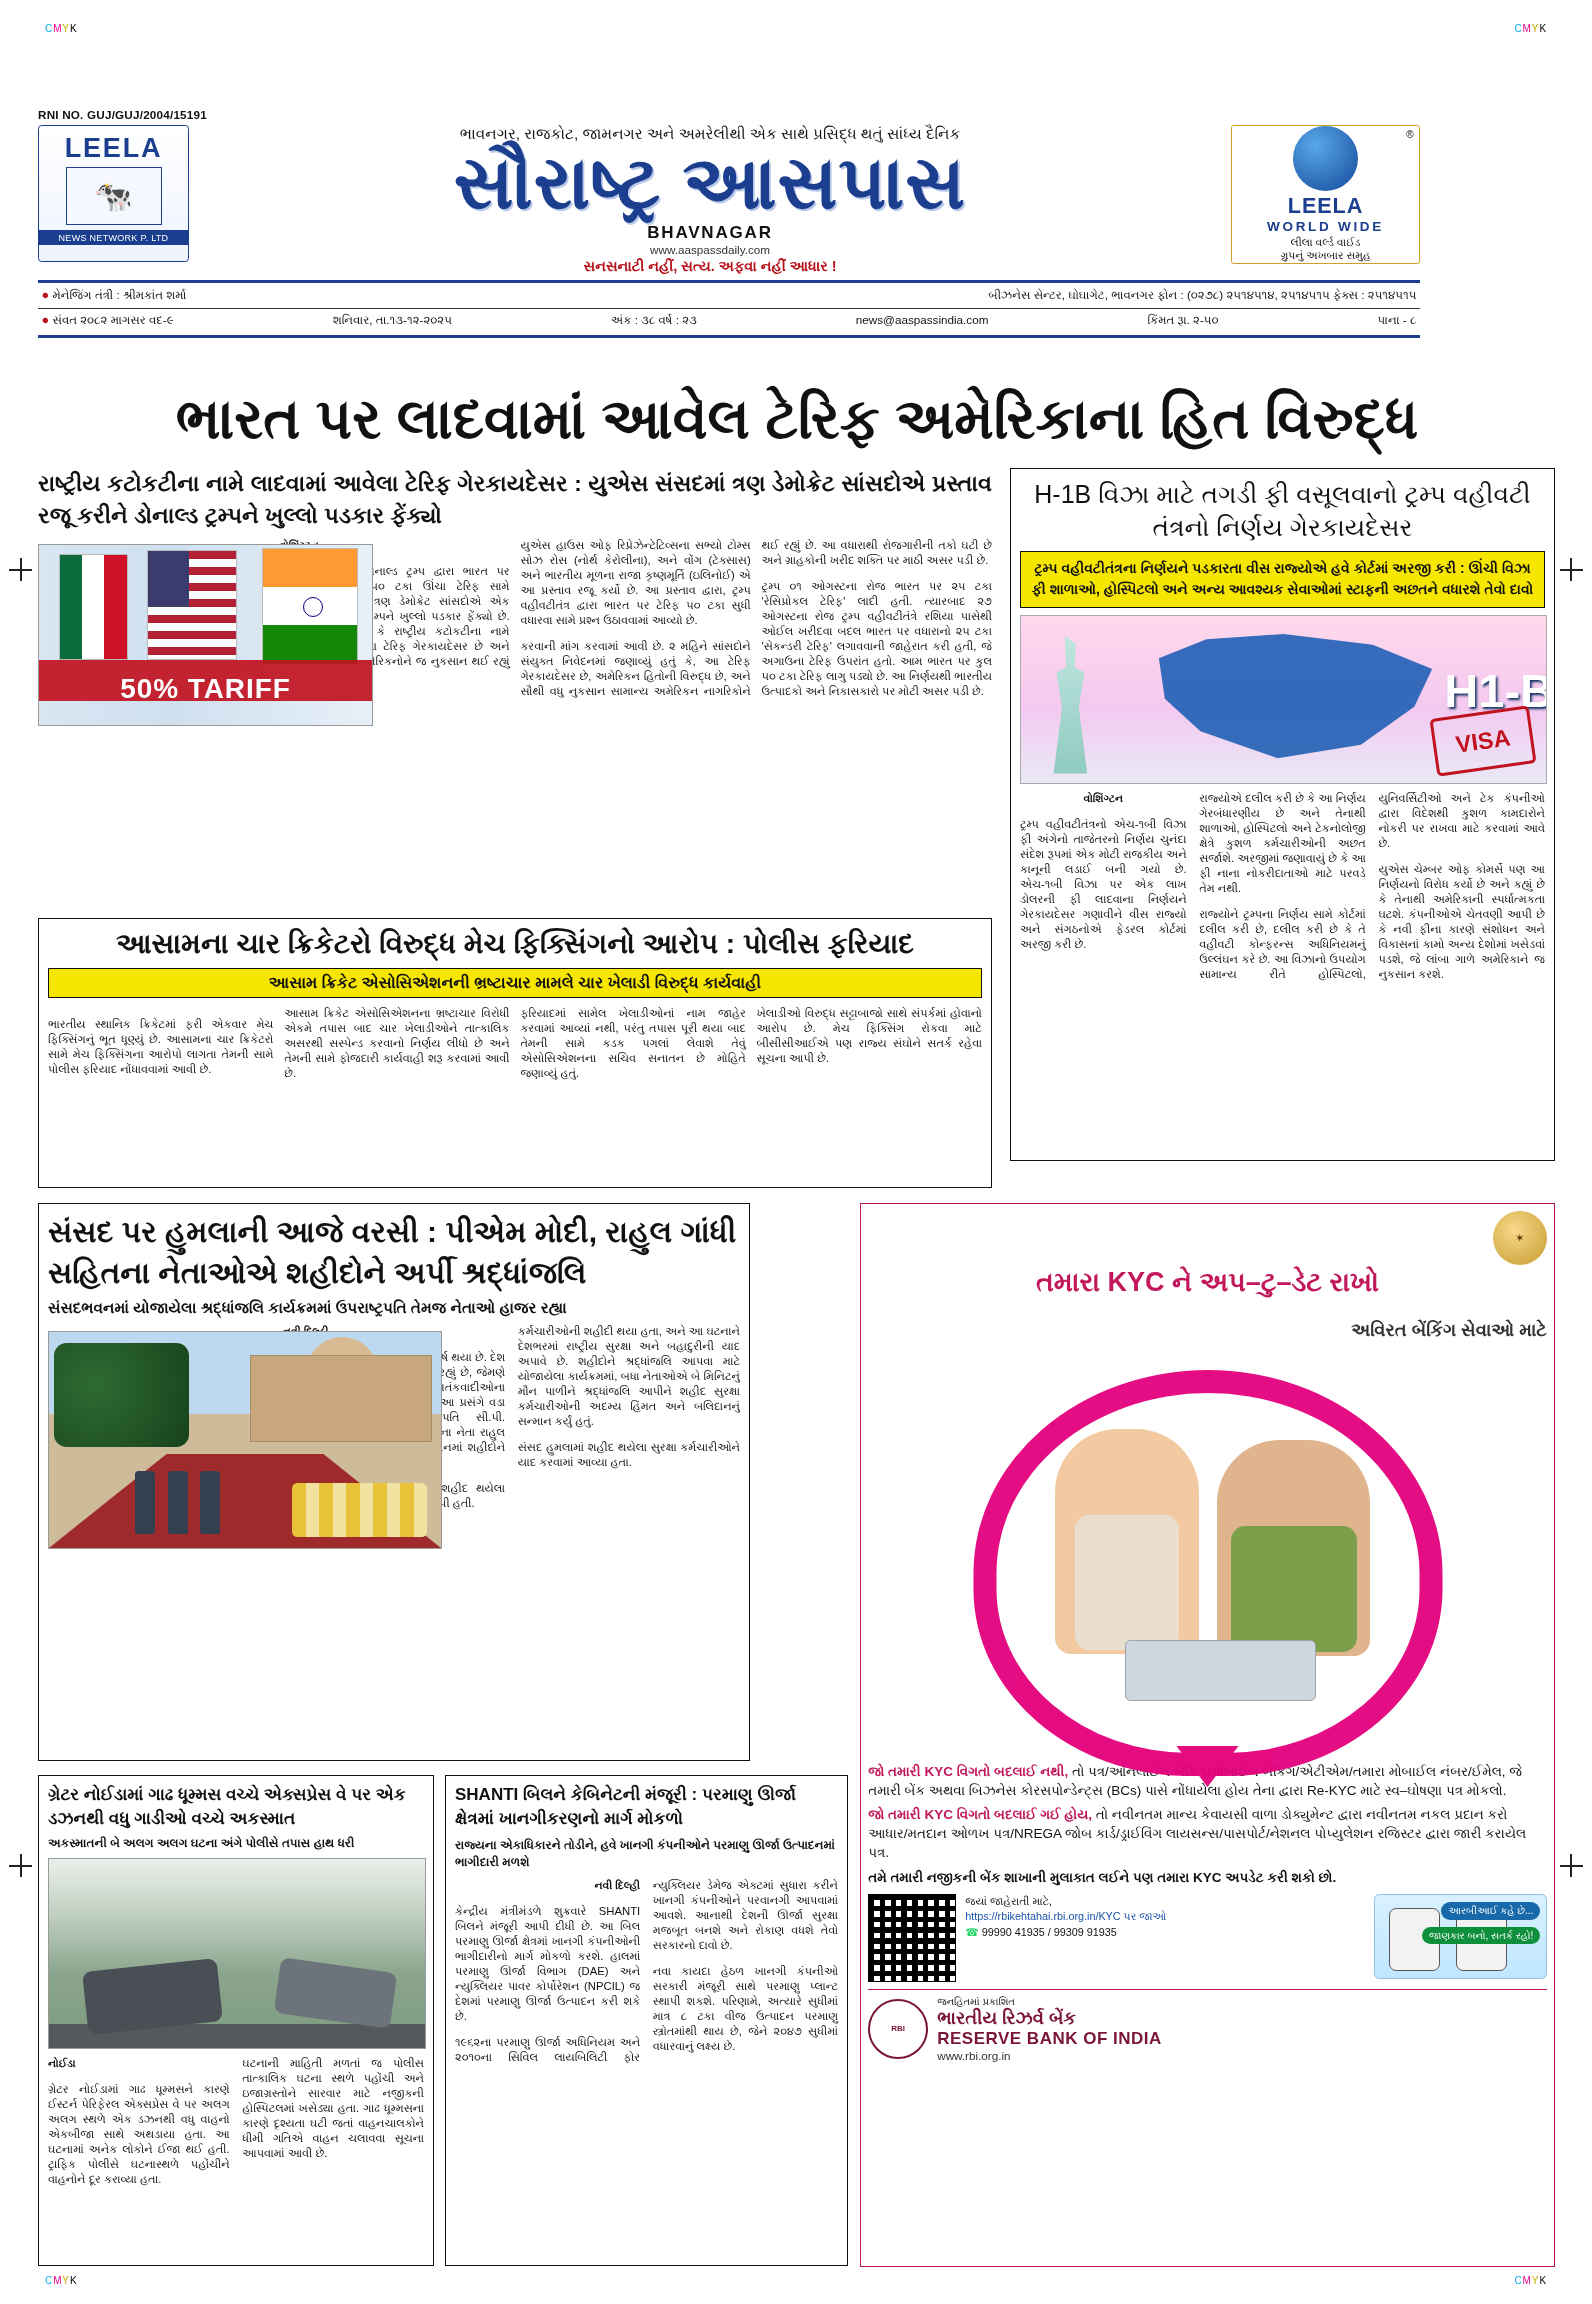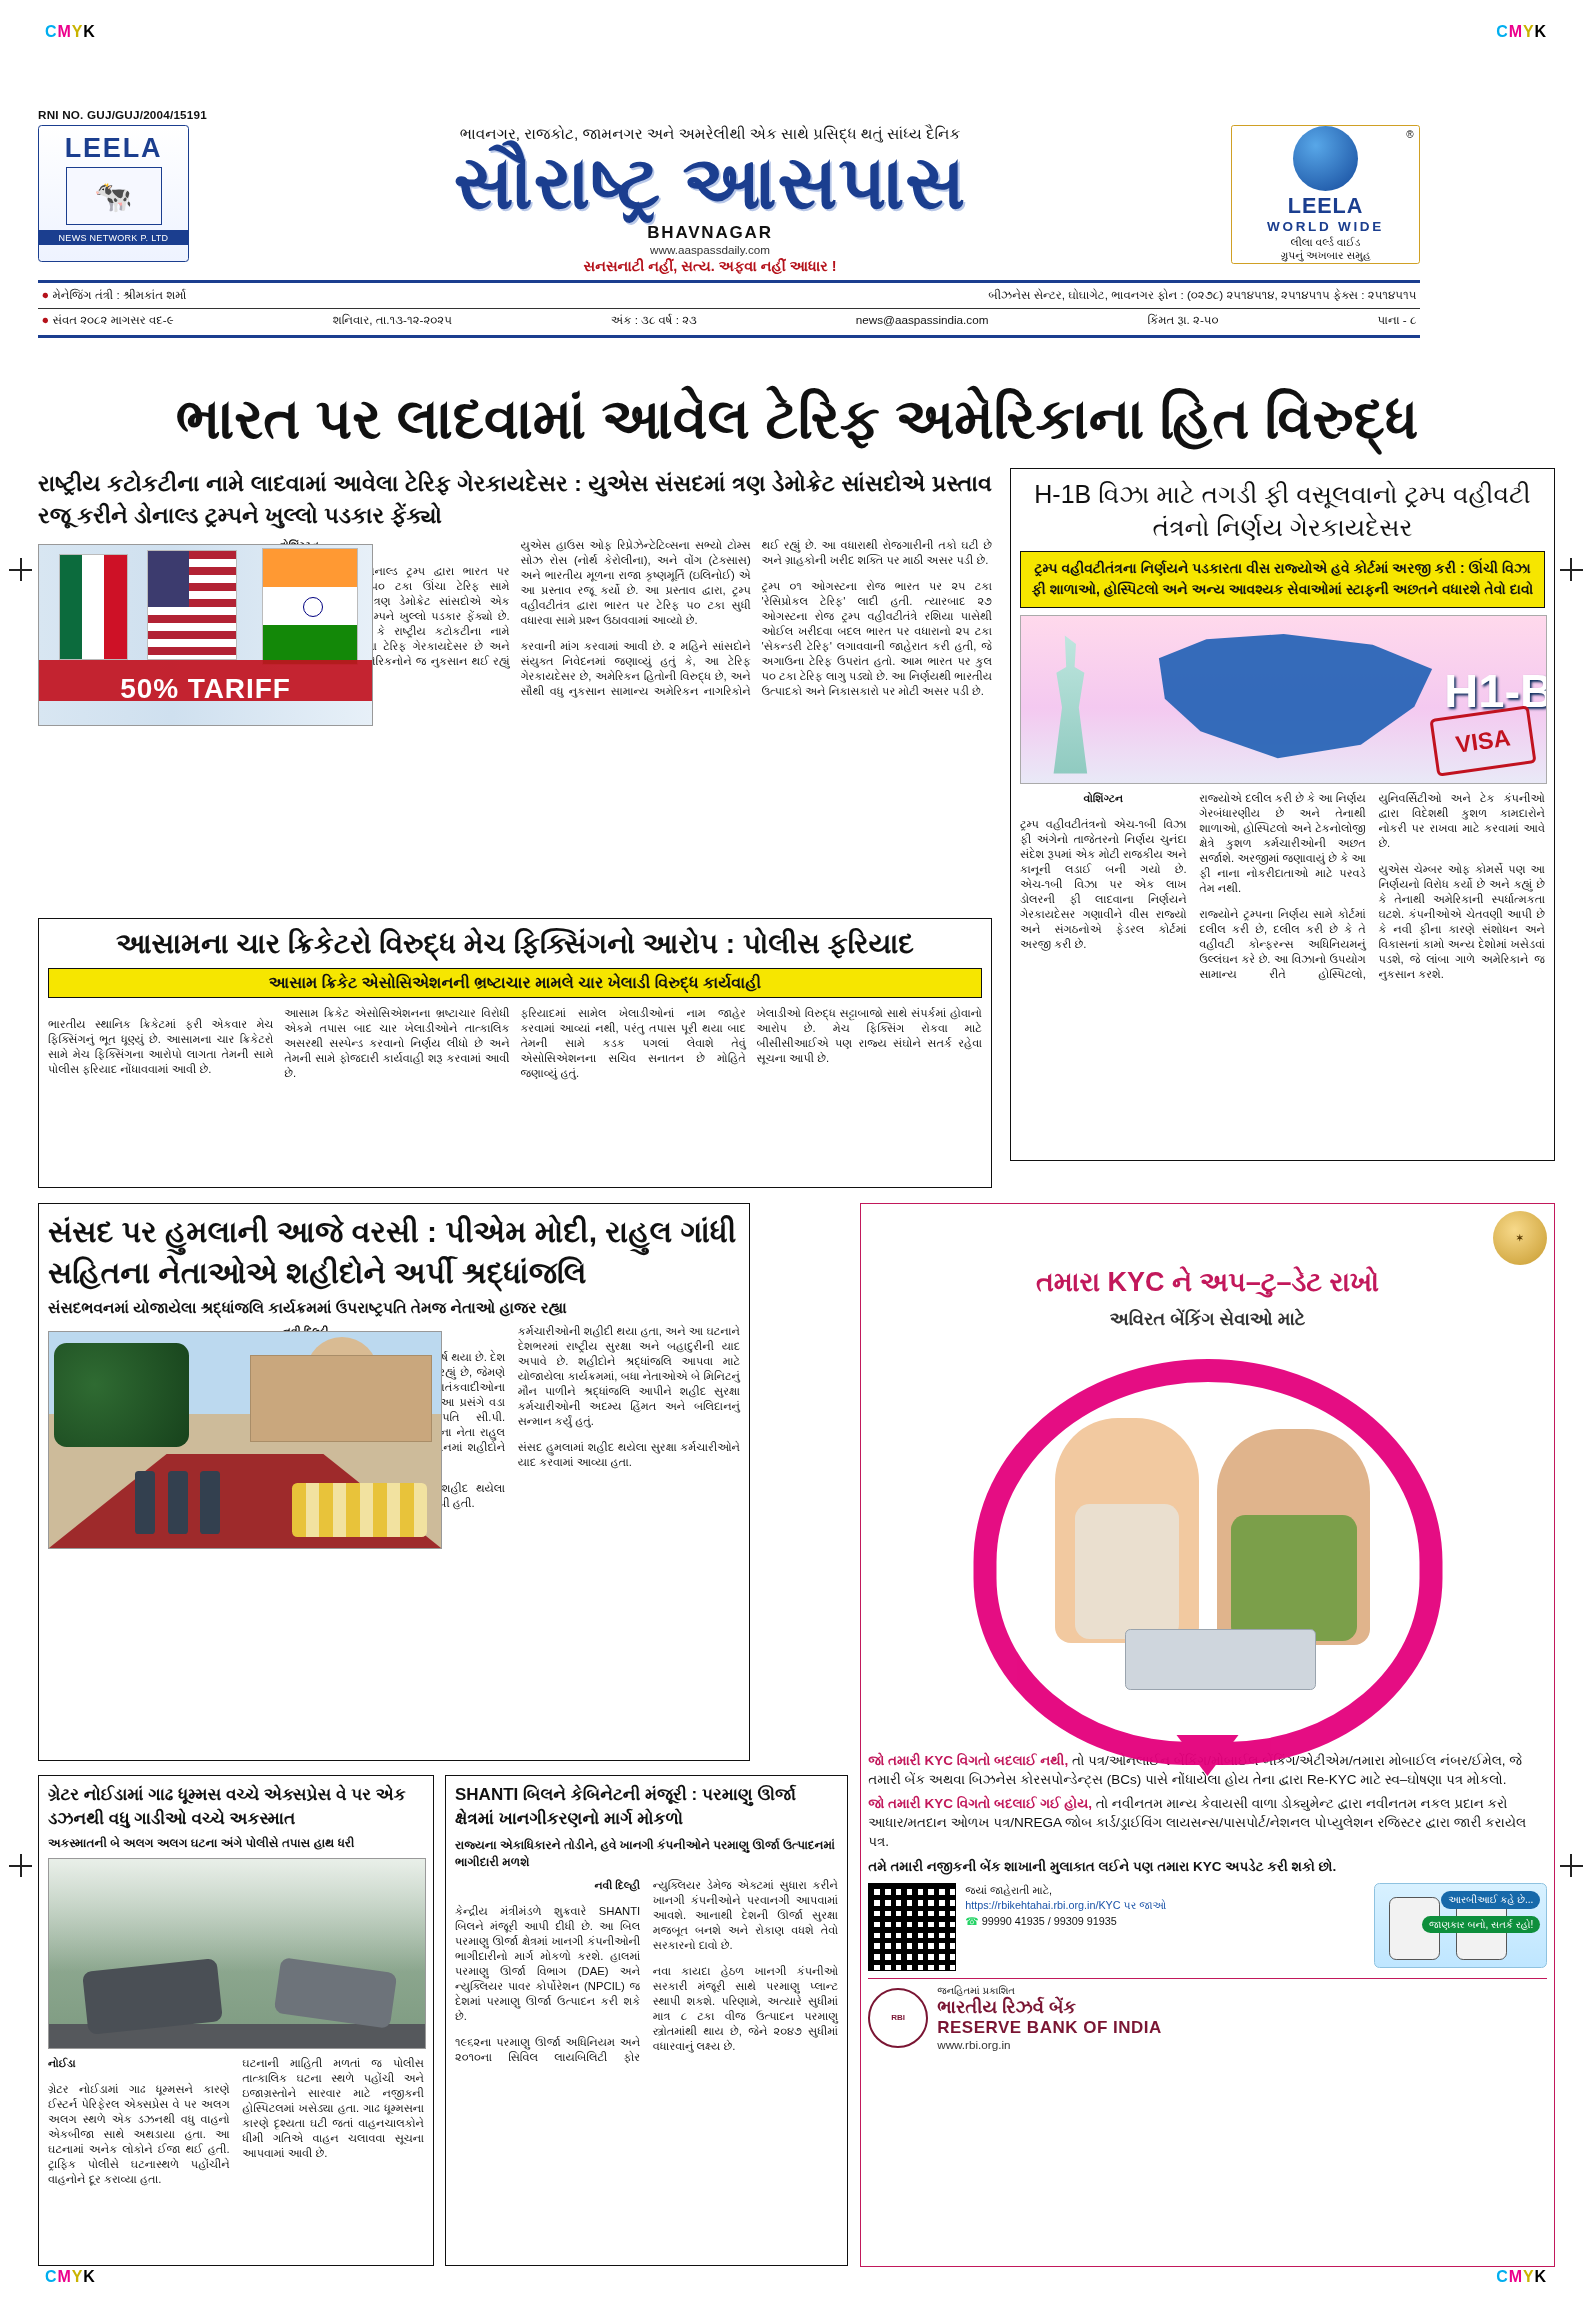--- a/index.html
+++ b/index.html
@@ -7,21 +7,21 @@
     width:1592px;height:2304px;
     background:#ffffff;
     font-family:"Liberation Sans", sans-serif;
     color:#111;
     position:relative;
     overflow:hidden;
   }
   .page{position:relative;width:1592px;height:2304px;background:#fff;}
 
   
-  .cmyk{position:absolute;font-size:16px;font-weight:bold;letter-spacing:0.9px;}
+  .cmyk{position:absolute;font-size:10px;font-weight:normal;letter-spacing:0.9px;}
   .cmyk .c{color:#00aeef}.cmyk .m{color:#ec008c}.cmyk .y{color:#fff200}.cmyk .k{color:#000}
   .crossmark{position:absolute;width:23.4px;height:23.4px;}
   .crossmark:before,.crossmark:after{content:"";position:absolute;background:#222;}
   .crossmark:before{left:10.8px;top:0;width:1.8px;height:23.4px;}
   .crossmark:after{top:10.8px;left:0;height:1.8px;width:23.4px;}
 
   
   .masthead{position:absolute;left:38px;top:108px;width:1382px;}
   .rni{font-size:11.7px;font-weight:bold;color:#111;letter-spacing:0.2px;}
   .mast-row{display:flex;align-items:flex-start;justify-content:space-between;margin-top:3.6px;}
@@ -136,21 +136,21 @@
   #shanti{left:445px;top:1775px;width:403px;height:491px;padding:7.2px 9px;}
   #shanti .s-head{font-size:17px;line-height:24px;font-weight:bold;}
   #shanti .s-sub{font-size:12px;line-height:17px;font-weight:bold;margin-top:5.4px;}
 
   
   #kyc{left:860px;top:1203px;width:695px;height:1064px;border:1.8px solid #c2185b;padding:7.2px;background:#fff;}
   .kyc-top{display:flex;justify-content:flex-end;}
   .kyc-badge{width:54px;height:54px;border-radius:50%;background:radial-gradient(circle at 40% 35%,#f7d98a,#c79a2e);
      display:flex;align-items:center;justify-content:center;font-size:9px;font-weight:bold;color:#5a3c06;text-align:center;line-height:10px;}
   .kyc-h1{font-size:27px;font-weight:bold;color:#c2185b;text-align:center;margin-top:1.8px;}
-  .kyc-h2{font-size:18px;font-weight:bold;color:#333;text-align:center;margin-top:11px;}
+  .kyc-h2{font-size:18px;font-weight:bold;color:#333;text-align:right;margin-top:22px;}
   .kyc-art{position:relative;height:412px;margin-top:3.6px;}
   .kyc-ring{position:absolute;left:50%;top:25px;transform:translateX(-50%);width:423px;height:360px;
      border:23.4px solid #e4007c;border-radius:50% 50% 46% 46%;opacity:.95;}
   .kyc-ring:after{content:"";position:absolute;left:50%;bottom:-34px;transform:translateX(-50%);
      width:0;height:0;border-left:31px solid transparent;border-right:31px solid transparent;border-top:41px solid #e4007c;}
   .kyc-people{position:absolute;left:50%;top:63px;transform:translateX(-50%);width:324px;height:297px;}
   .p-woman{position:absolute;left:9px;top:21.6px;width:144px;height:225px;background:#f2c9a0;border-radius:63px 63px 16px 16px;}
   .p-woman:after{content:"";position:absolute;left:20px;top:86px;width:104px;height:135px;background:#eadfcf;border-radius:14.4px;}
   .p-man{position:absolute;right:0px;top:32px;width:153px;height:216px;background:#e0b48c;border-radius:63px 63px 16px 16px;}
   .p-man:after{content:"";position:absolute;left:14.4px;top:86px;width:126px;height:126px;background:#7b9f4a;border-radius:14.4px;}

